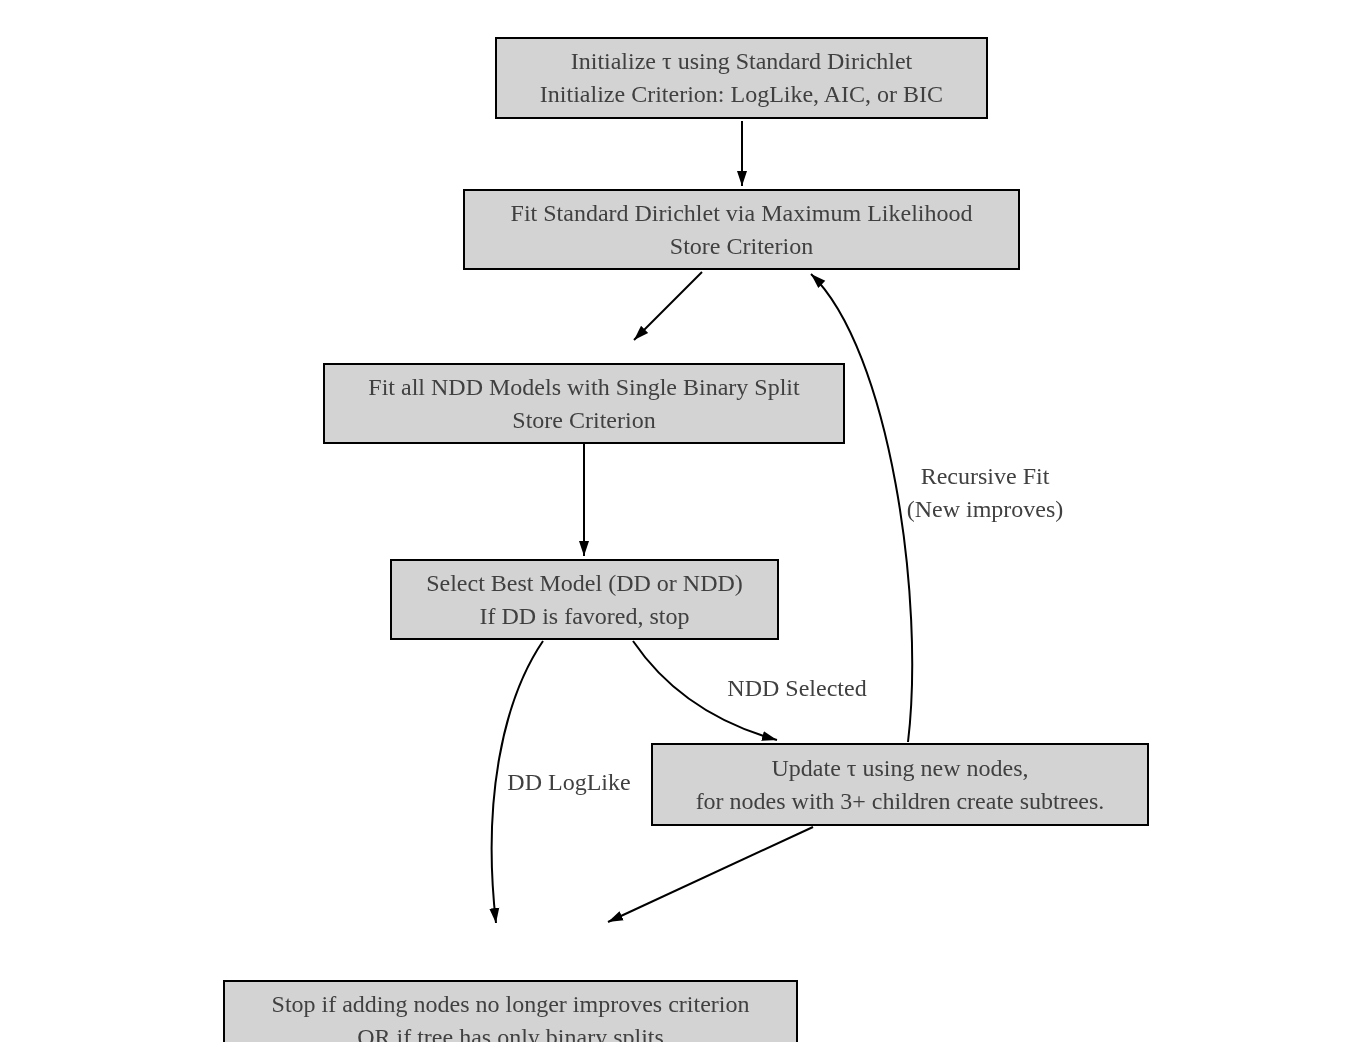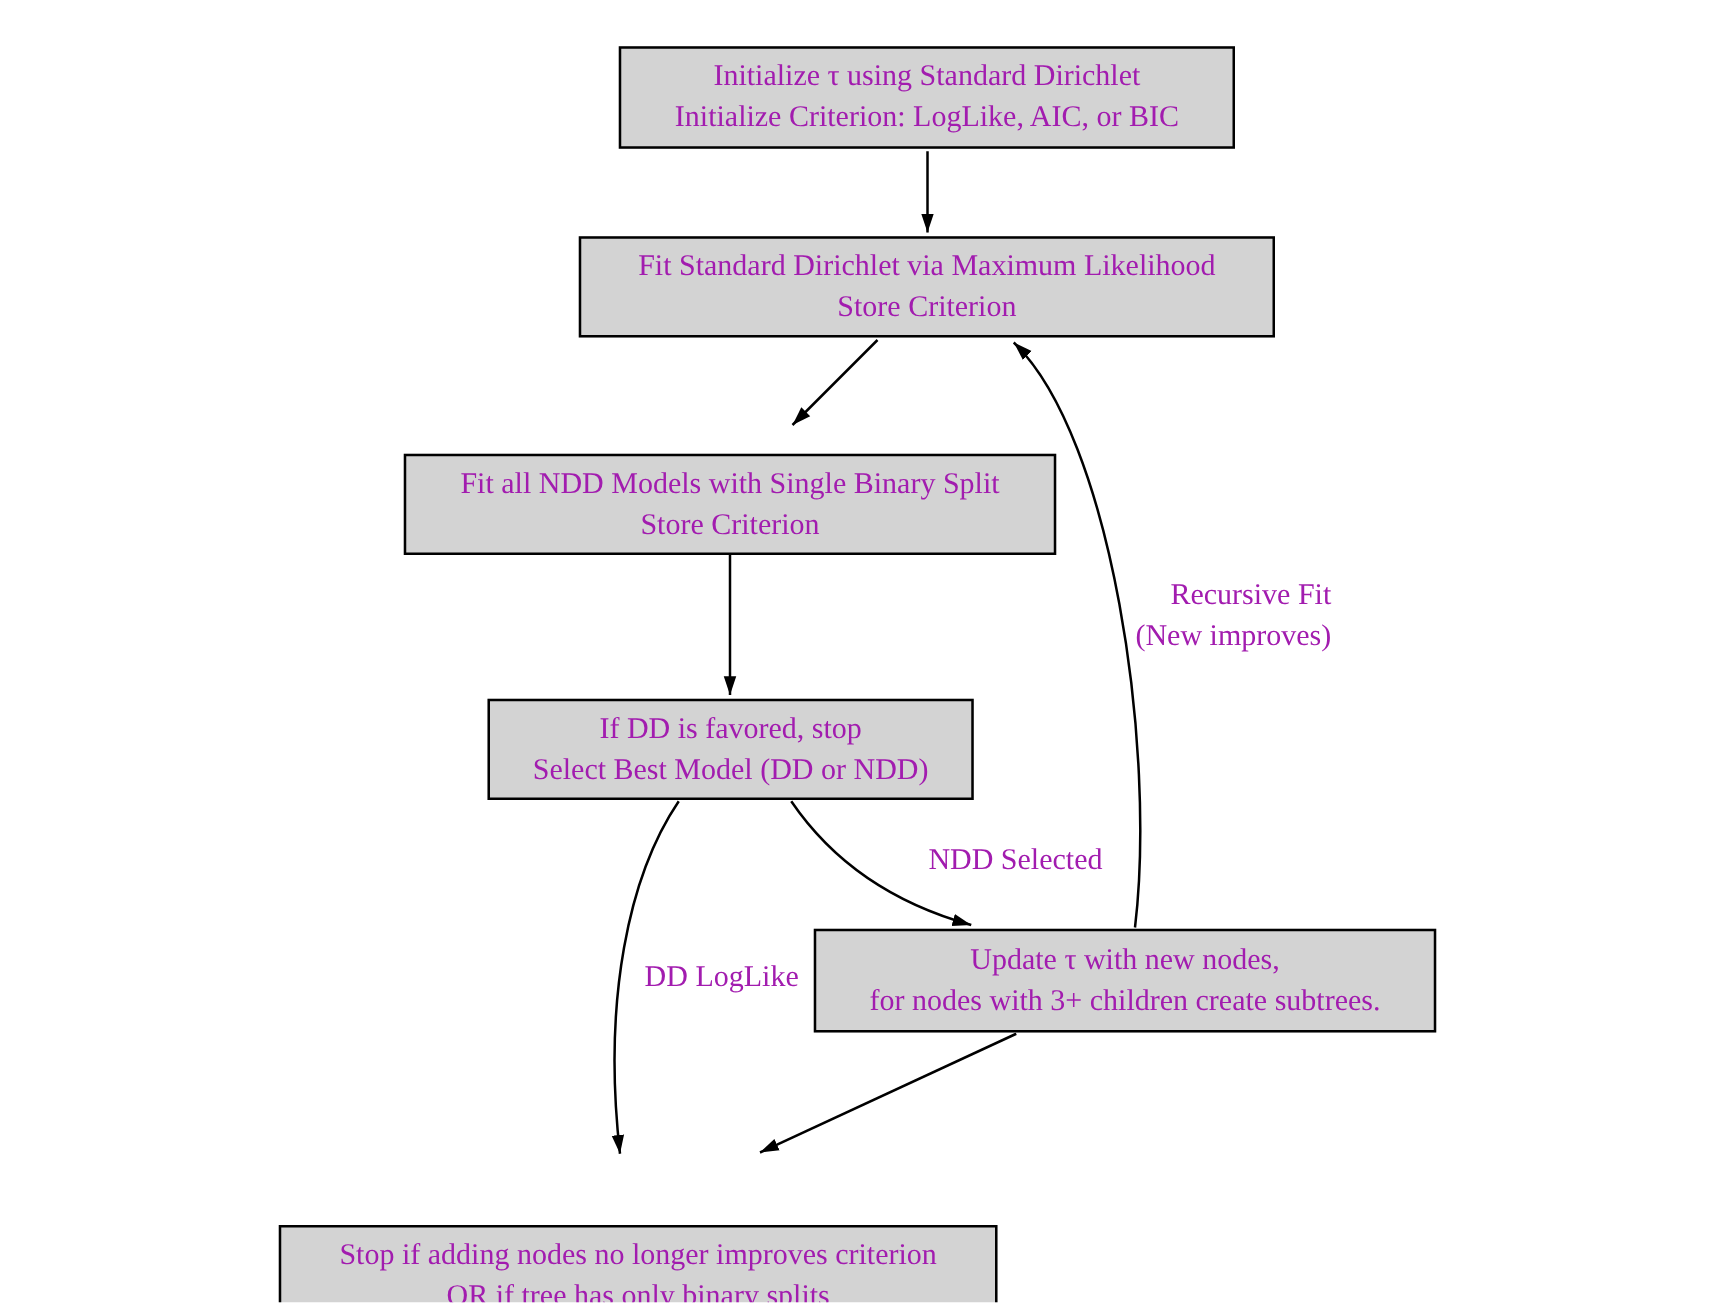--- a/index.html
+++ b/index.html
@@ -6,21 +6,21 @@
     margin: 0;
     padding: 0;
     background: #ffffff;
   }
   .canvas {
     position: relative;
     width: 1368px;
     height: 1042px;
     background: var(--bg, #ffffff);
     font-family: "Liberation Serif", "DejaVu Serif", serif;
-    color: #a21caf;
+    color: #404040;
     overflow: hidden;
   }
   .edges-svg {
     position: absolute;
     left: 0;
     top: 0;
     width: 1368px;
     height: 1042px;
   }
   .edge {
@@ -45,21 +45,21 @@
     line-height: 33px;
   }
   .node span {
     display: block;
     white-space: nowrap;
   }
   .edge-label {
     position: absolute;
     font-size: 24px;
     line-height: 33px;
-    text-align: right;
+    text-align: center;
     white-space: nowrap;
   }
   .edge-label span {
     display: block;
   }
 </style>
 </head>
 <body>
 
 <div class="canvas">
@@ -95,26 +95,26 @@
     <span>Fit Standard Dirichlet via Maximum Likelihood</span>
     <span>Store Criterion</span>
   </div>
 
   <div class="node" style="left:323px; top:363px; width:522px; height:81px">
     <span>Fit all NDD Models with Single Binary Split</span>
     <span>Store Criterion</span>
   </div>
 
   <div class="node" style="left:390px; top:559px; width:389px; height:81px">
+    <span>Select Best Model (DD or NDD)</span>
     <span>If DD is favored, stop</span>
-    <span>Select Best Model (DD or NDD)</span>
   </div>
 
   <div class="node" style="left:651px; top:743px; width:498px; height:83px">
-    <span>Update τ with new nodes,</span>
+    <span>Update τ using new nodes,</span>
     <span>for nodes with 3+ children create subtrees.</span>
   </div>
 
   <div class="node" style="left:223px; top:980px; width:575px; height:81px">
     <span>Stop if adding nodes no longer improves criterion</span>
     <span>OR if tree has only binary splits</span>
   </div>
 
   <div class="edge-label" style="left:905px; top:460px; width:160px">
     <span>Recursive Fit</span>

